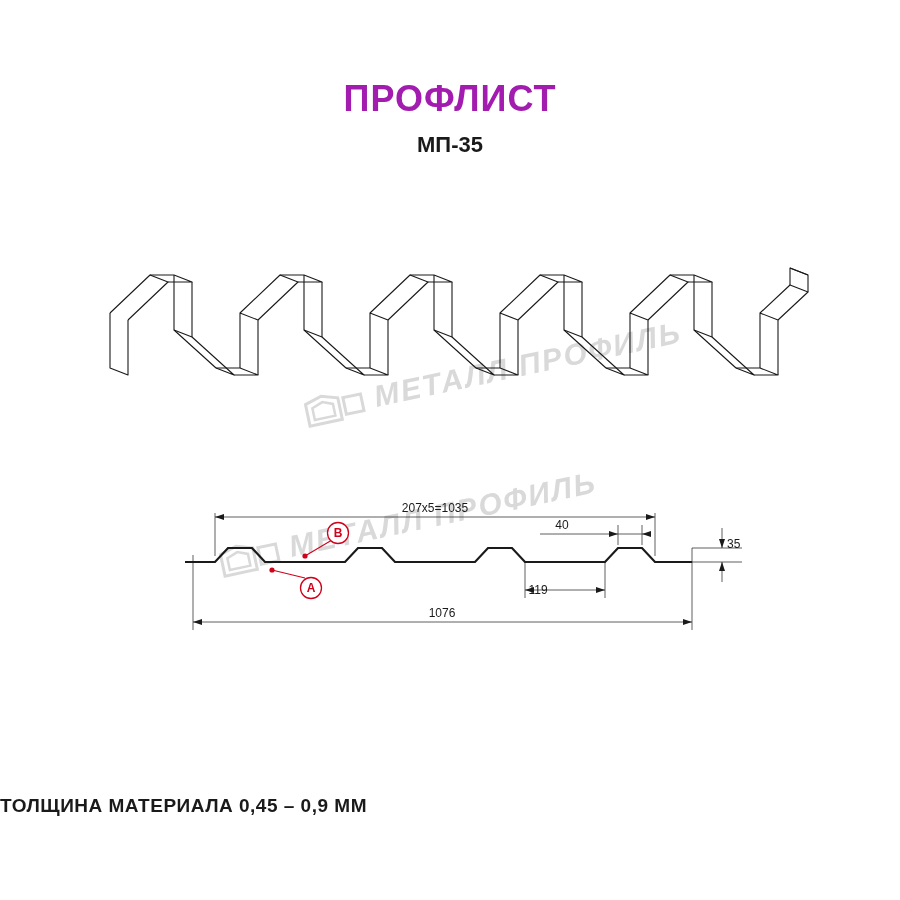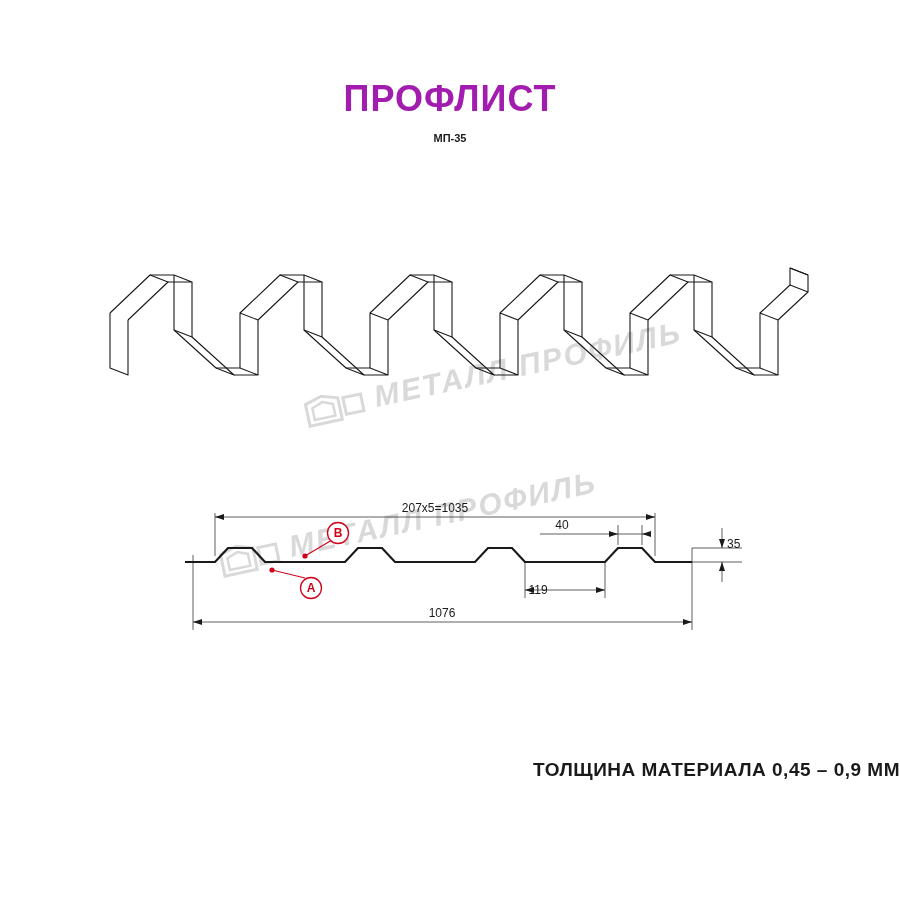--- a/index.html
+++ b/index.html
@@ -29,30 +29,30 @@
     font-weight: bold;
     letter-spacing: 1px;
     color: #a21caf;
   }
   .subtitle {
     position: absolute;
     top: 132px;
     left: 0;
     width: 900px;
     text-align: center;
-    font-size: 11px;
+    font-size: 22px;
     font-weight: bold;
     color: #1a1a1a;
   }
   .footer-note {
     position: absolute;
-    top: 759px;
-    left: 0;
-    width: 900px;
-    text-align: right;
+    top: 795px;
+    left: 0;
+    width: 900px;
+    text-align: left;
     font-size: 19px;
     font-weight: bold;
     letter-spacing: 0.5px;
     color: #1a1a1a;
   }
   .svg-layer {
     position: absolute;
     top: 0;
     left: 0;
   }

